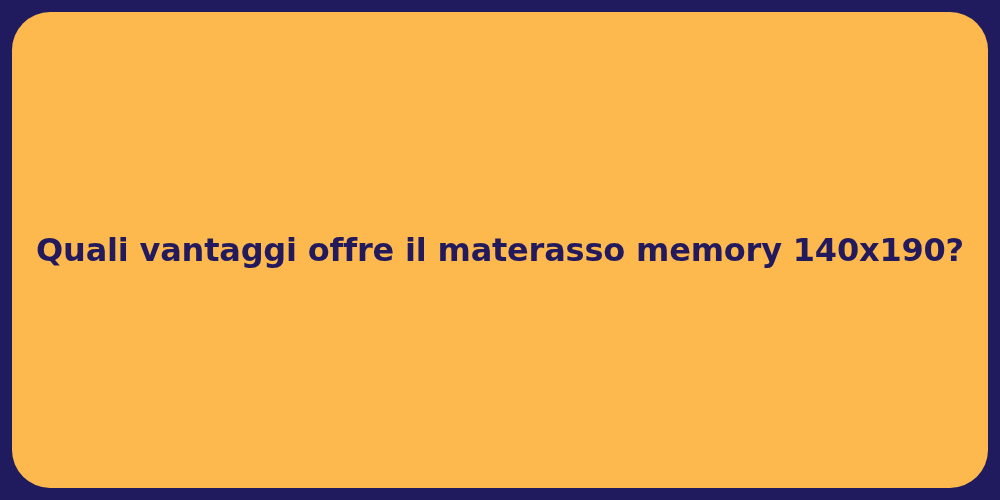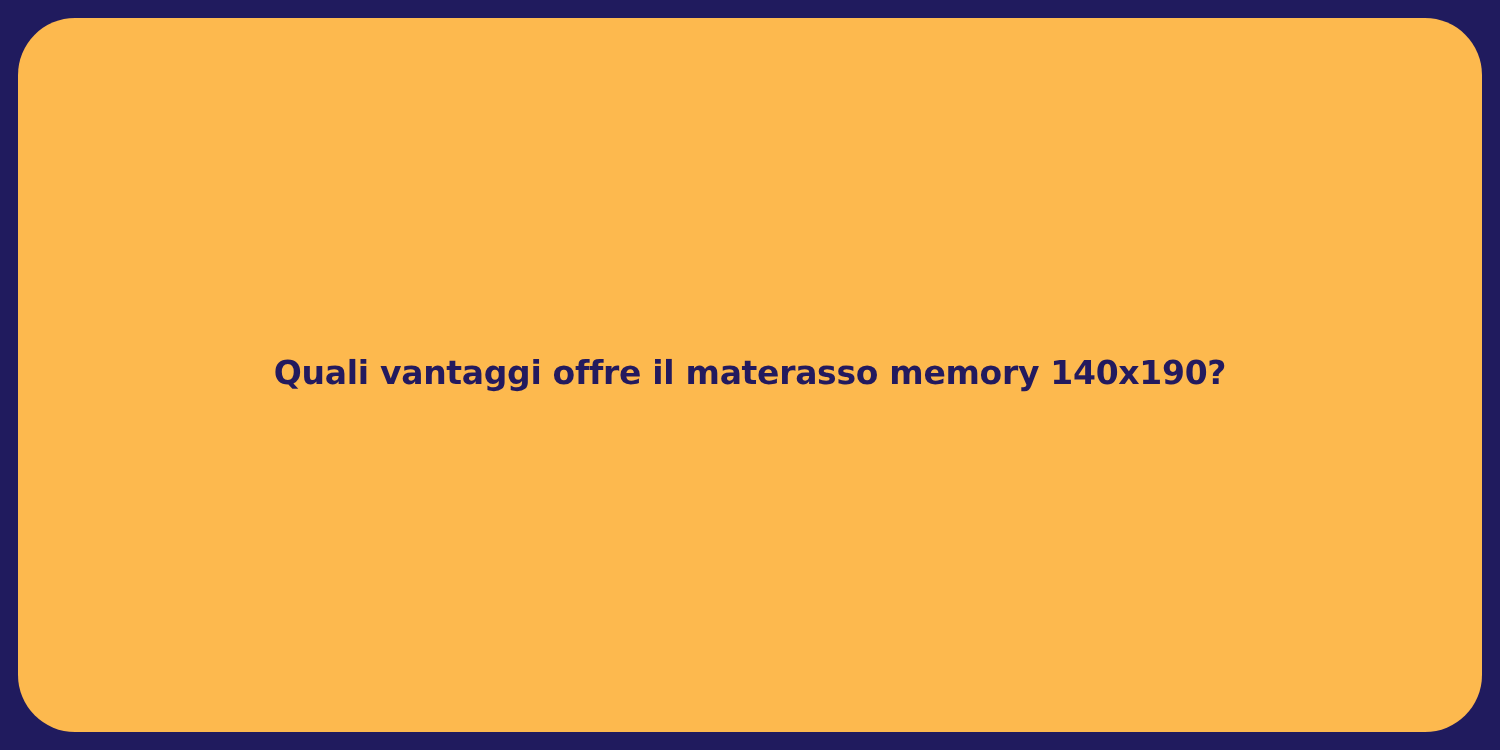--- a/index.html
+++ b/index.html
@@ -46,21 +46,21 @@
     align-items: center;
     justify-content: center;
     padding: 0 40px;
     box-sizing: border-box;
   }
 
   .headline {
     margin: 0;
     color: #231a5e;
     font-family: "DejaVu Sans", "Liberation Sans", sans-serif;
-    font-size: 22px;
+    font-size: 32px;
     font-weight: 700;
     line-height: 1.25;
     letter-spacing: -0.2px;
     text-align: center;
     white-space: nowrap;
   }
 </style>
 </head>
 <body>
 

